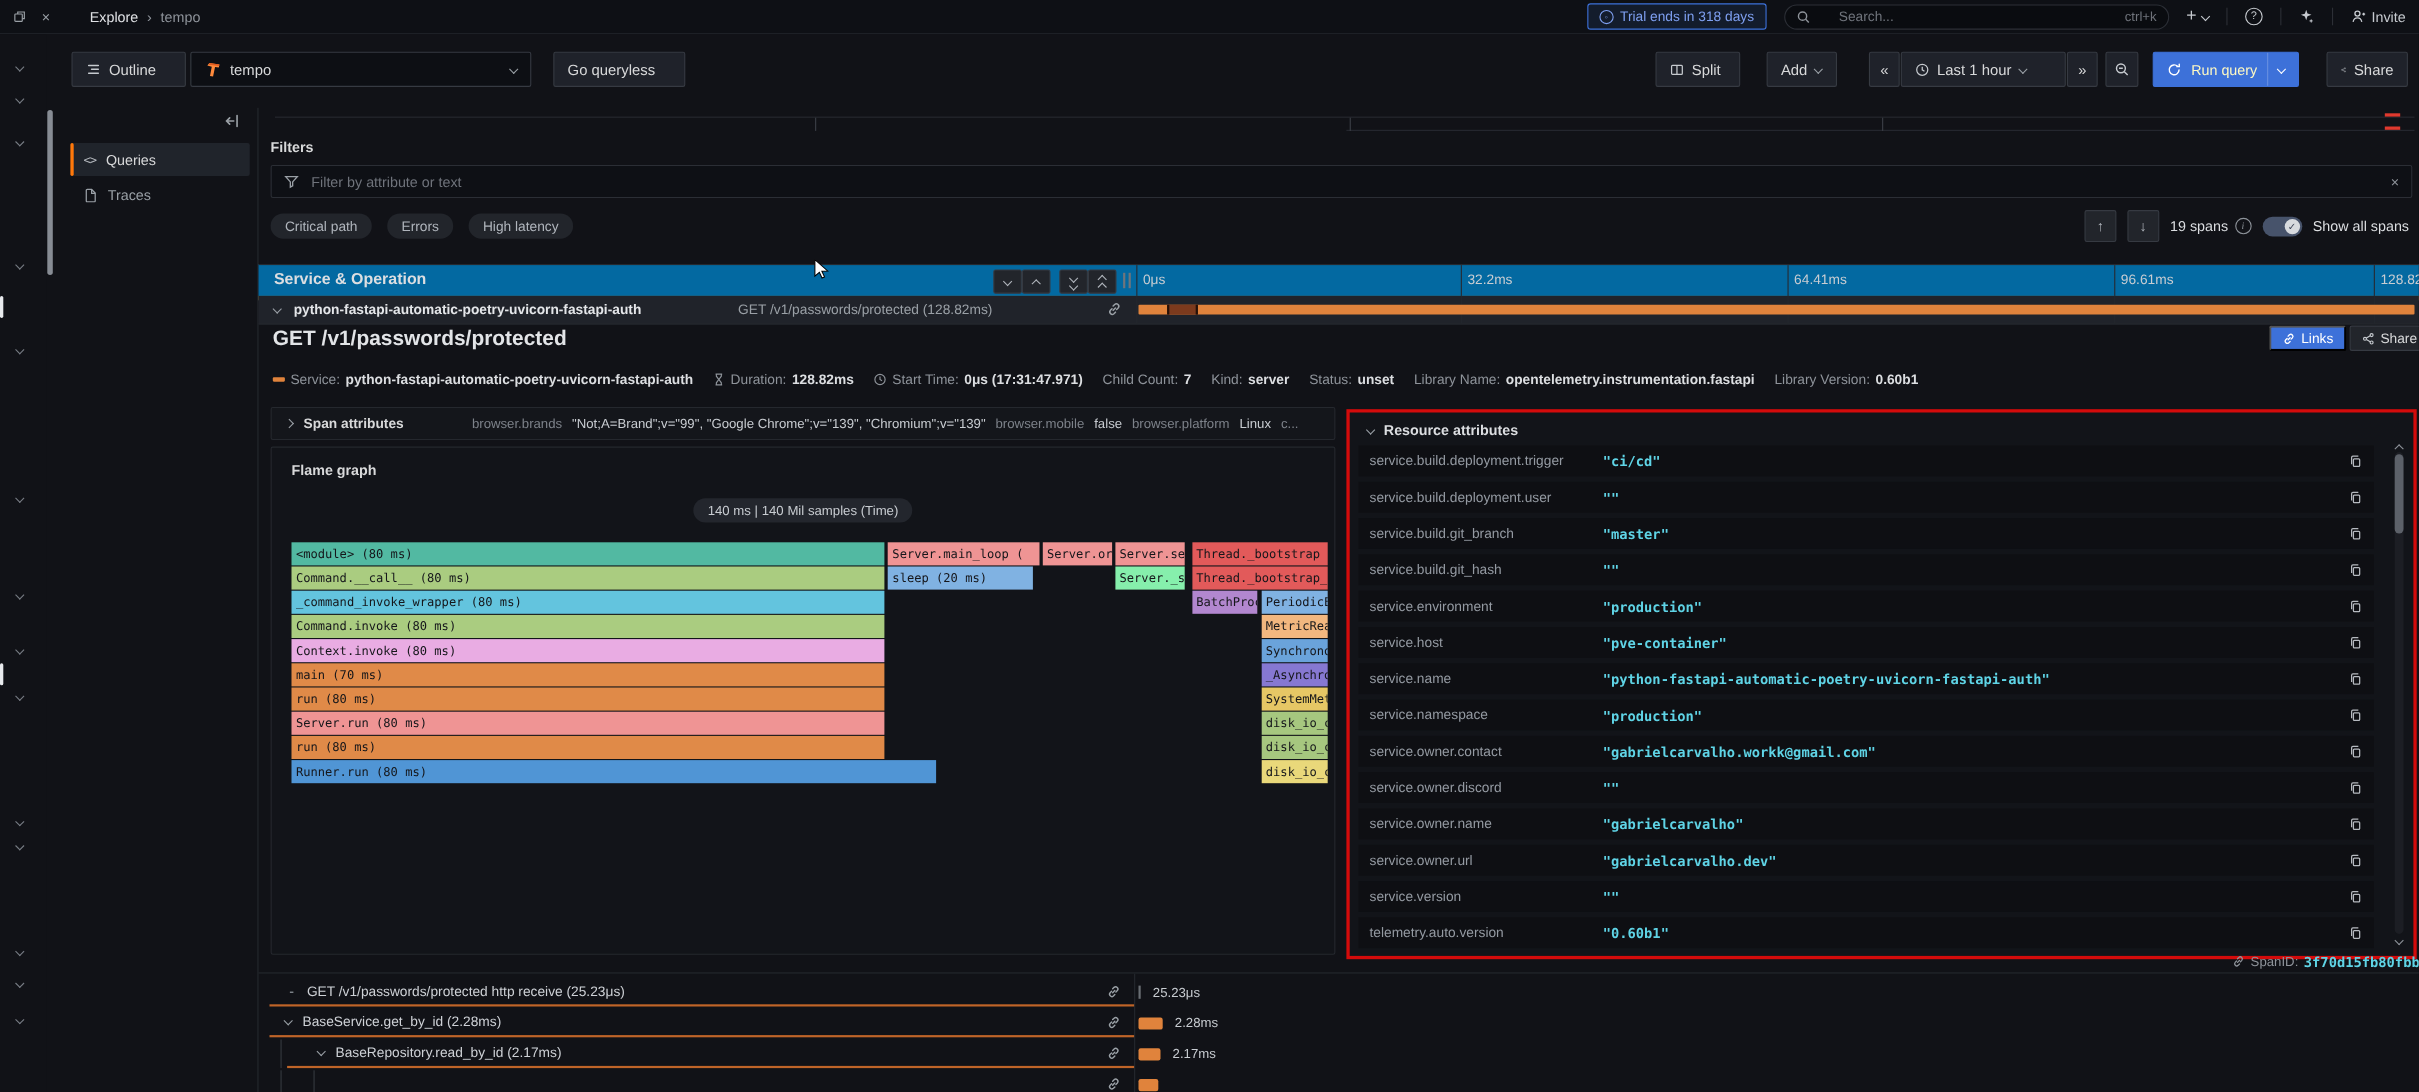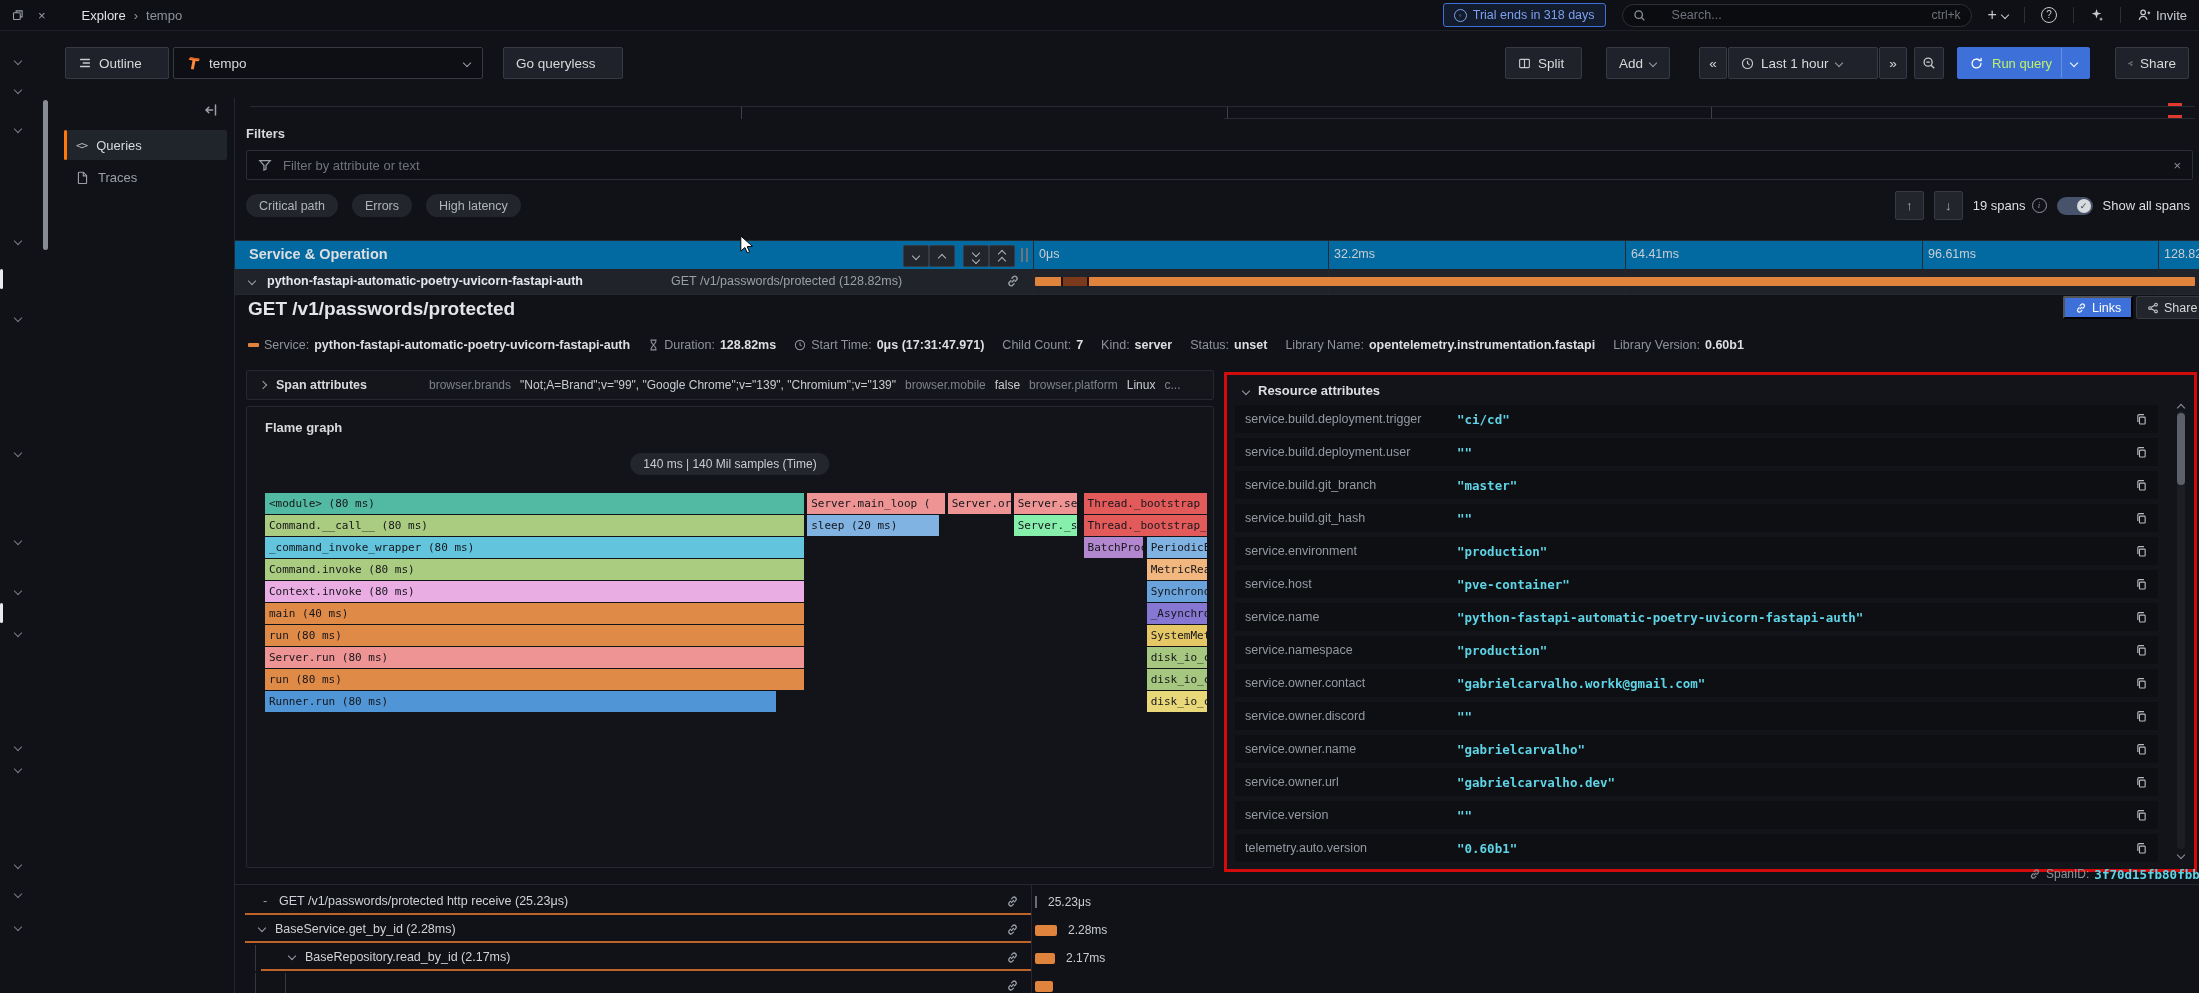--- a/index.html
+++ b/index.html
@@ -25,21 +25,21 @@
   .searchbox input{flex:1;background:transparent;border:none;outline:none;color:#d8d9da;font-size:12.5px;font-family:inherit;}
   .searchbox input::placeholder{color:#6f737b;}
   .kbd{color:#6f737b;font-size:12px;}
   .hsep{width:1px;height:16px;background:#2c2f36;}
   .hicon{display:flex;align-items:center;gap:5px;color:#c6cacf;font-size:13px;cursor:default;}
   .circle-q{width:14px;height:14px;border:1.4px solid #c6cacf;border-radius:50%;font-size:10px;line-height:14px;text-align:center;color:#c6cacf;}
   
   .tbtn{position:absolute;top:47px;height:32px;display:flex;align-items:center;gap:7px;padding:0 12px;box-sizing:border-box;
     background:#1f222a;border:1px solid #363a42;border-radius:2px;color:#d8d9da;font-size:13.5px;}
   .tbtn.square{justify-content:center;padding:0;}
-  .tbtn.primary{background:#3d71d9;border-color:#3d71d9;color:#bef264;}
+  .tbtn.primary{background:#3d71d9;border-color:#3d71d9;color:#fef9c3;}
   .tbtn.select{background:#0d0f14;justify-content:flex-start;}
   .vline{width:1px;height:30px;background:rgba(255,255,255,.22);}
   
   #left-rail{position:absolute;left:0;top:31px;width:42px;height:962px;background:#111217;}
   .rail-chev{position:absolute;left:15px;color:#787d85;}
   .rail-ind{position:absolute;left:0;width:3px;height:20px;background:#e8eaed;border-radius:2px;}
   #rail-scroll{position:absolute;left:43px;top:100px;width:5px;height:150px;background:#878c94;border-radius:3px;z-index:5;}
   
   #query-sidebar{position:absolute;left:64px;top:100px;width:163px;height:120px;}
   .side-item{position:relative;display:flex;align-items:center;gap:9px;height:30px;margin:2px 0;padding-left:12px;border-radius:2px;
@@ -510,37 +510,37 @@
           </div>
           <div class="f-row">
             <div class="f-seg" title="Command.invoke (80 ms)" style="left: 0px; width: 539.339px; background: rgb(170, 204, 128);">Command.invoke (80 ms)</div>
             <div class="f-seg" title="MetricRea" style="left: 881.705px; width: 60.295px; background: rgb(242, 183, 127);">MetricRea</div>
           </div>
           <div class="f-row">
             <div class="f-seg" title="Context.invoke (80 ms)" style="left: 0px; width: 539.339px; background: rgb(233, 172, 227);">Context.invoke (80 ms)</div>
             <div class="f-seg" title="Synchrono" style="left: 881.705px; width: 60.295px; background: rgb(106, 163, 219);">Synchrono</div>
           </div>
           <div class="f-row">
-            <div class="f-seg" title="main (80 ms)" style="left: 0px; width: 539.339px; background: rgb(224, 138, 72);">main (40 ms)</div>
+            <div class="f-seg" title="main (80 ms)" style="left: 0px; width: 539.339px; background: rgb(224, 138, 72);">main (70 ms)</div>
             <div class="f-seg" title="_Asynchro" style="left: 881.705px; width: 60.295px; background: rgb(134, 120, 210);">_Asynchro</div>
           </div>
           <div class="f-row">
             <div class="f-seg" title="run (80 ms)" style="left: 0px; width: 539.339px; background: rgb(224, 138, 72);">run (80 ms)</div>
             <div class="f-seg" title="SystemMet" style="left: 881.705px; width: 60.295px; background: rgb(230, 199, 101);">SystemMet</div>
           </div>
           <div class="f-row">
             <div class="f-seg" title="Server.run (80 ms)" style="left: 0px; width: 539.339px; background: rgb(239, 148, 148);">Server.run (80 ms)</div>
             <div class="f-seg" title="disk_io_c" style="left: 881.705px; width: 60.295px; background: rgb(166, 199, 127);">disk_io_c</div>
           </div>
           <div class="f-row">
             <div class="f-seg" title="run (80 ms)" style="left: 0px; width: 539.339px; background: rgb(224, 138, 72);">run (80 ms)</div>
             <div class="f-seg" title="disk_io_c" style="left: 881.705px; width: 60.295px; background: rgb(166, 199, 127);">disk_io_c</div>
           </div>
           <div class="f-row">
-            <div class="f-seg" title="Runner.run (80 ms)" style="left: 0px; width: 511px; background: rgb(80, 149, 213);">Runner.run (80 ms)</div>
+            <div class="f-seg" title="Runner.run (80 ms)" style="left: 0px; width: 586px; background: rgb(80, 149, 213);">Runner.run (80 ms)</div>
             <div class="f-seg" title="disk_io_c" style="left: 881.705px; width: 60.295px; background: rgb(233, 216, 122);">disk_io_c</div>
           </div>
         </div>
     </div>
 
     <div id="resource-panel">
       <div id="resource-header">
         <span class="chev s" style="color:#9aa0a6"></span>
         <span>Resource attributes</span>
       </div>

